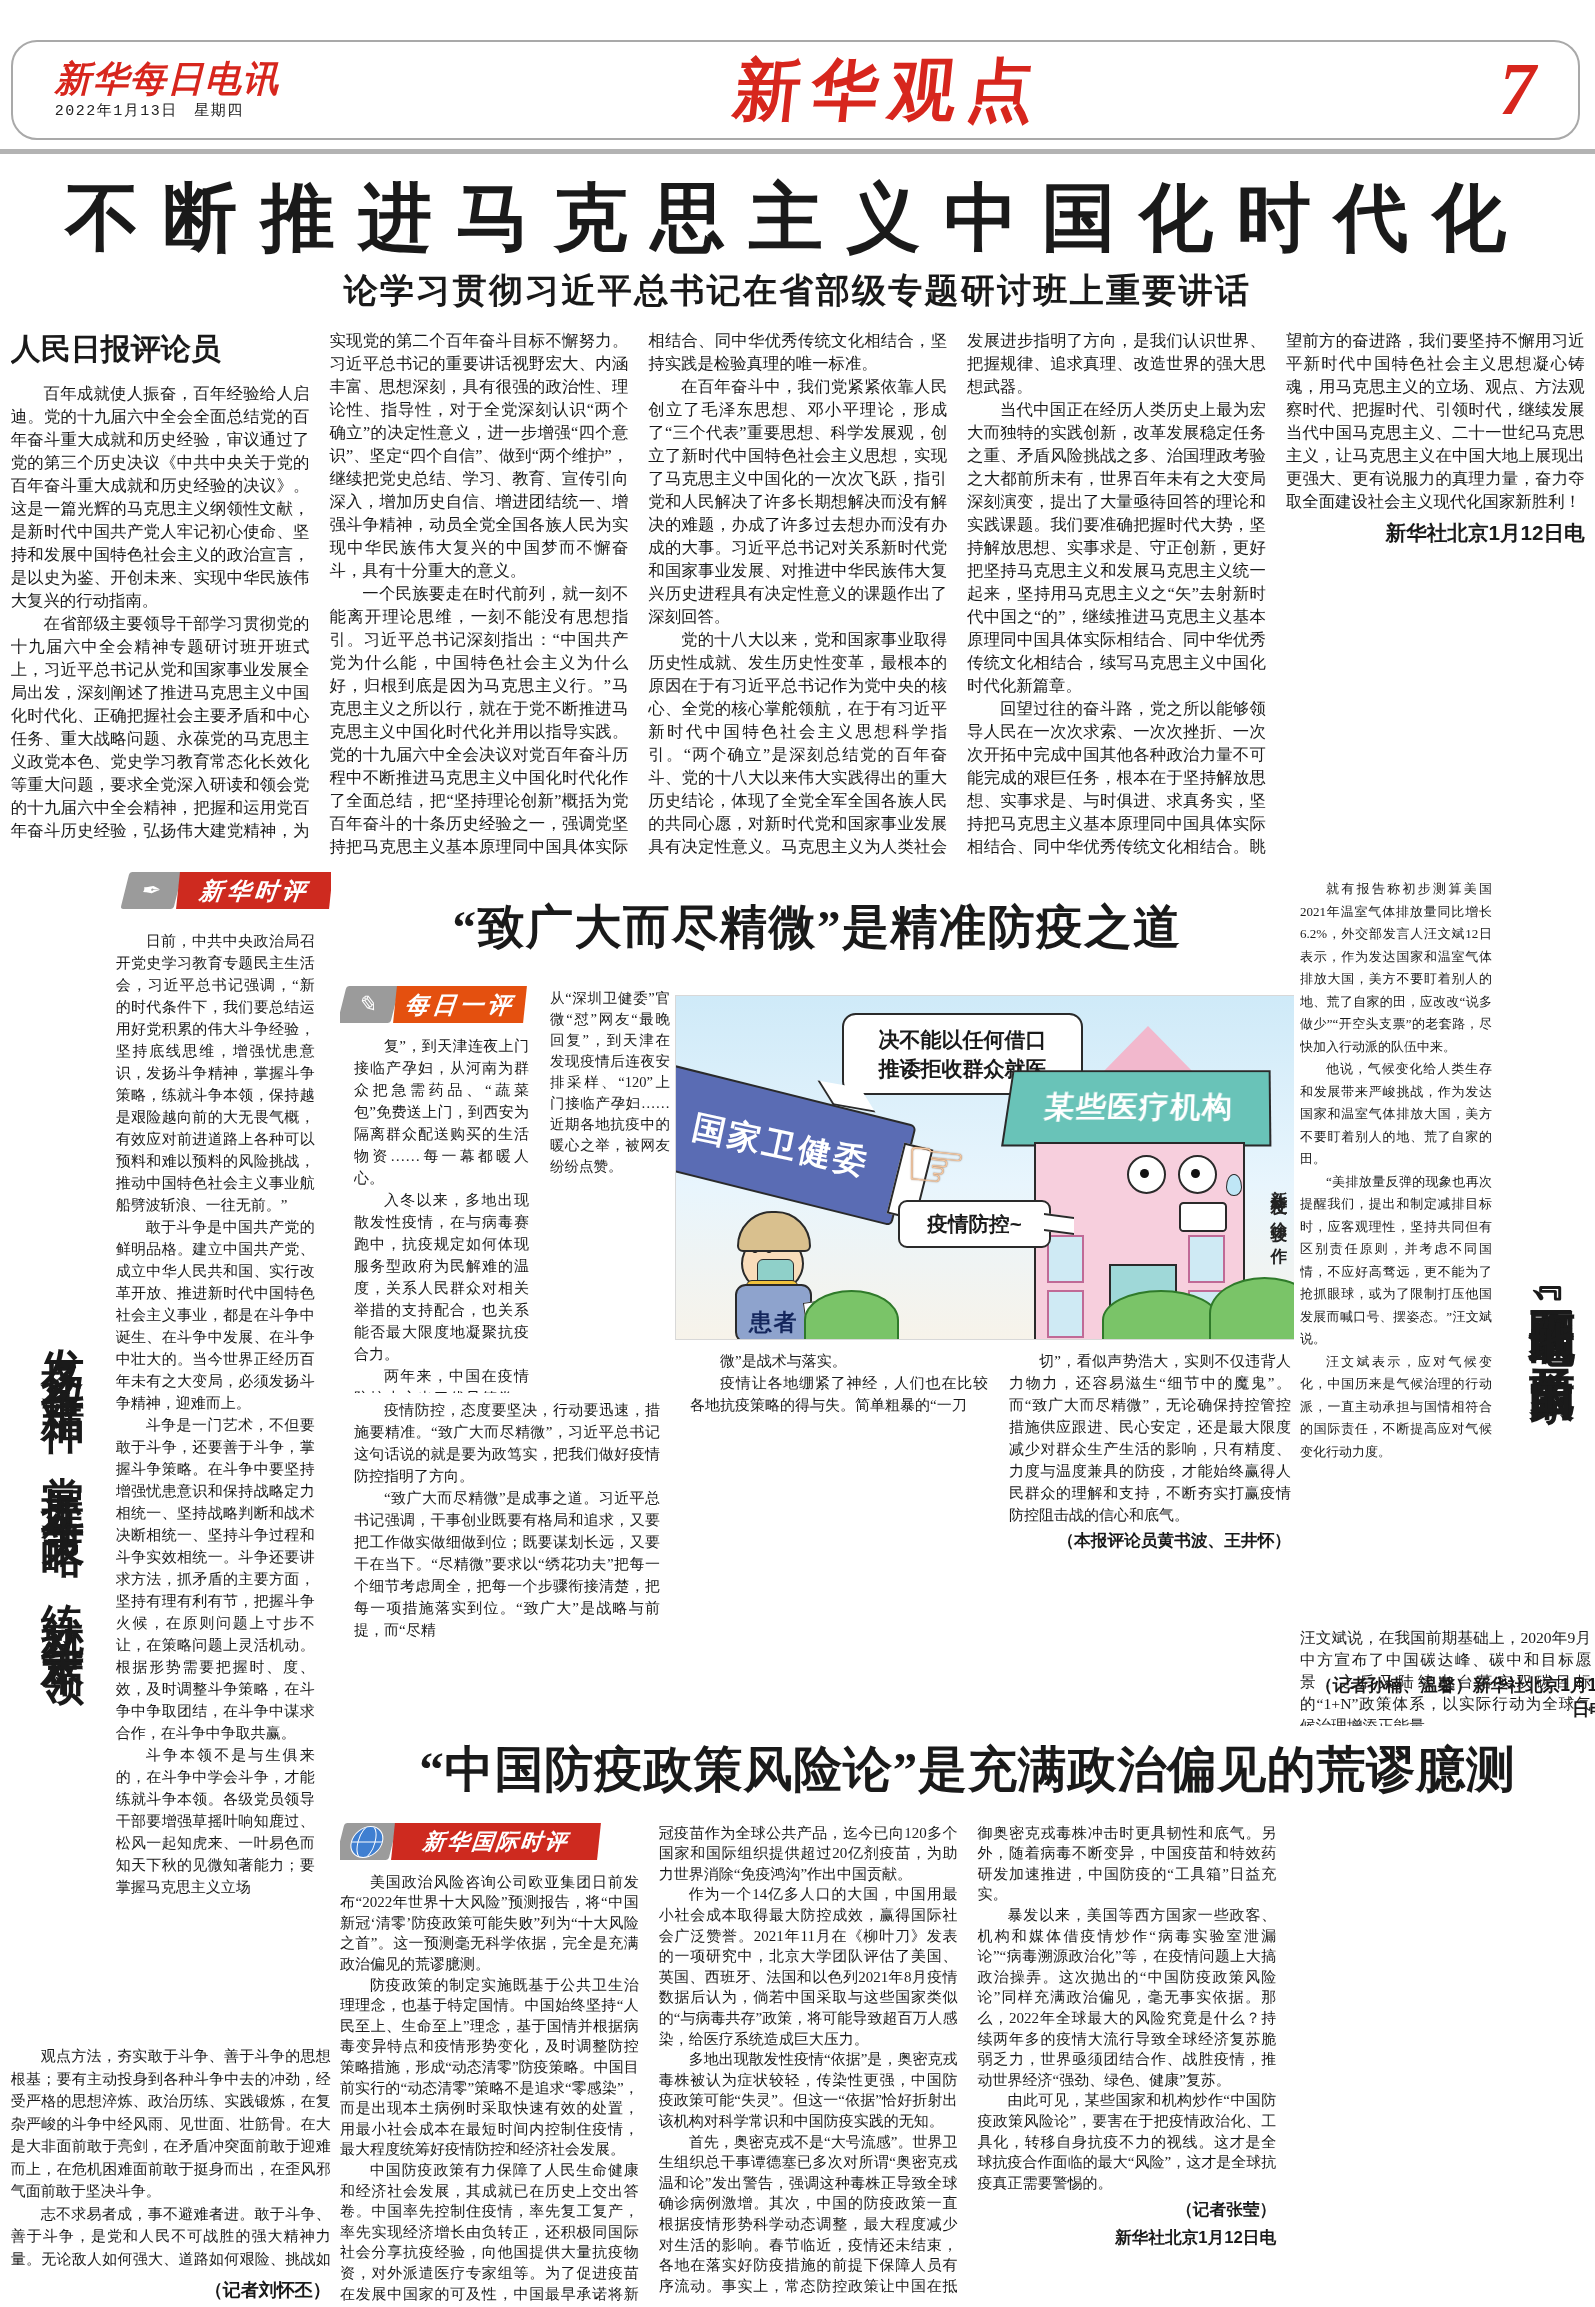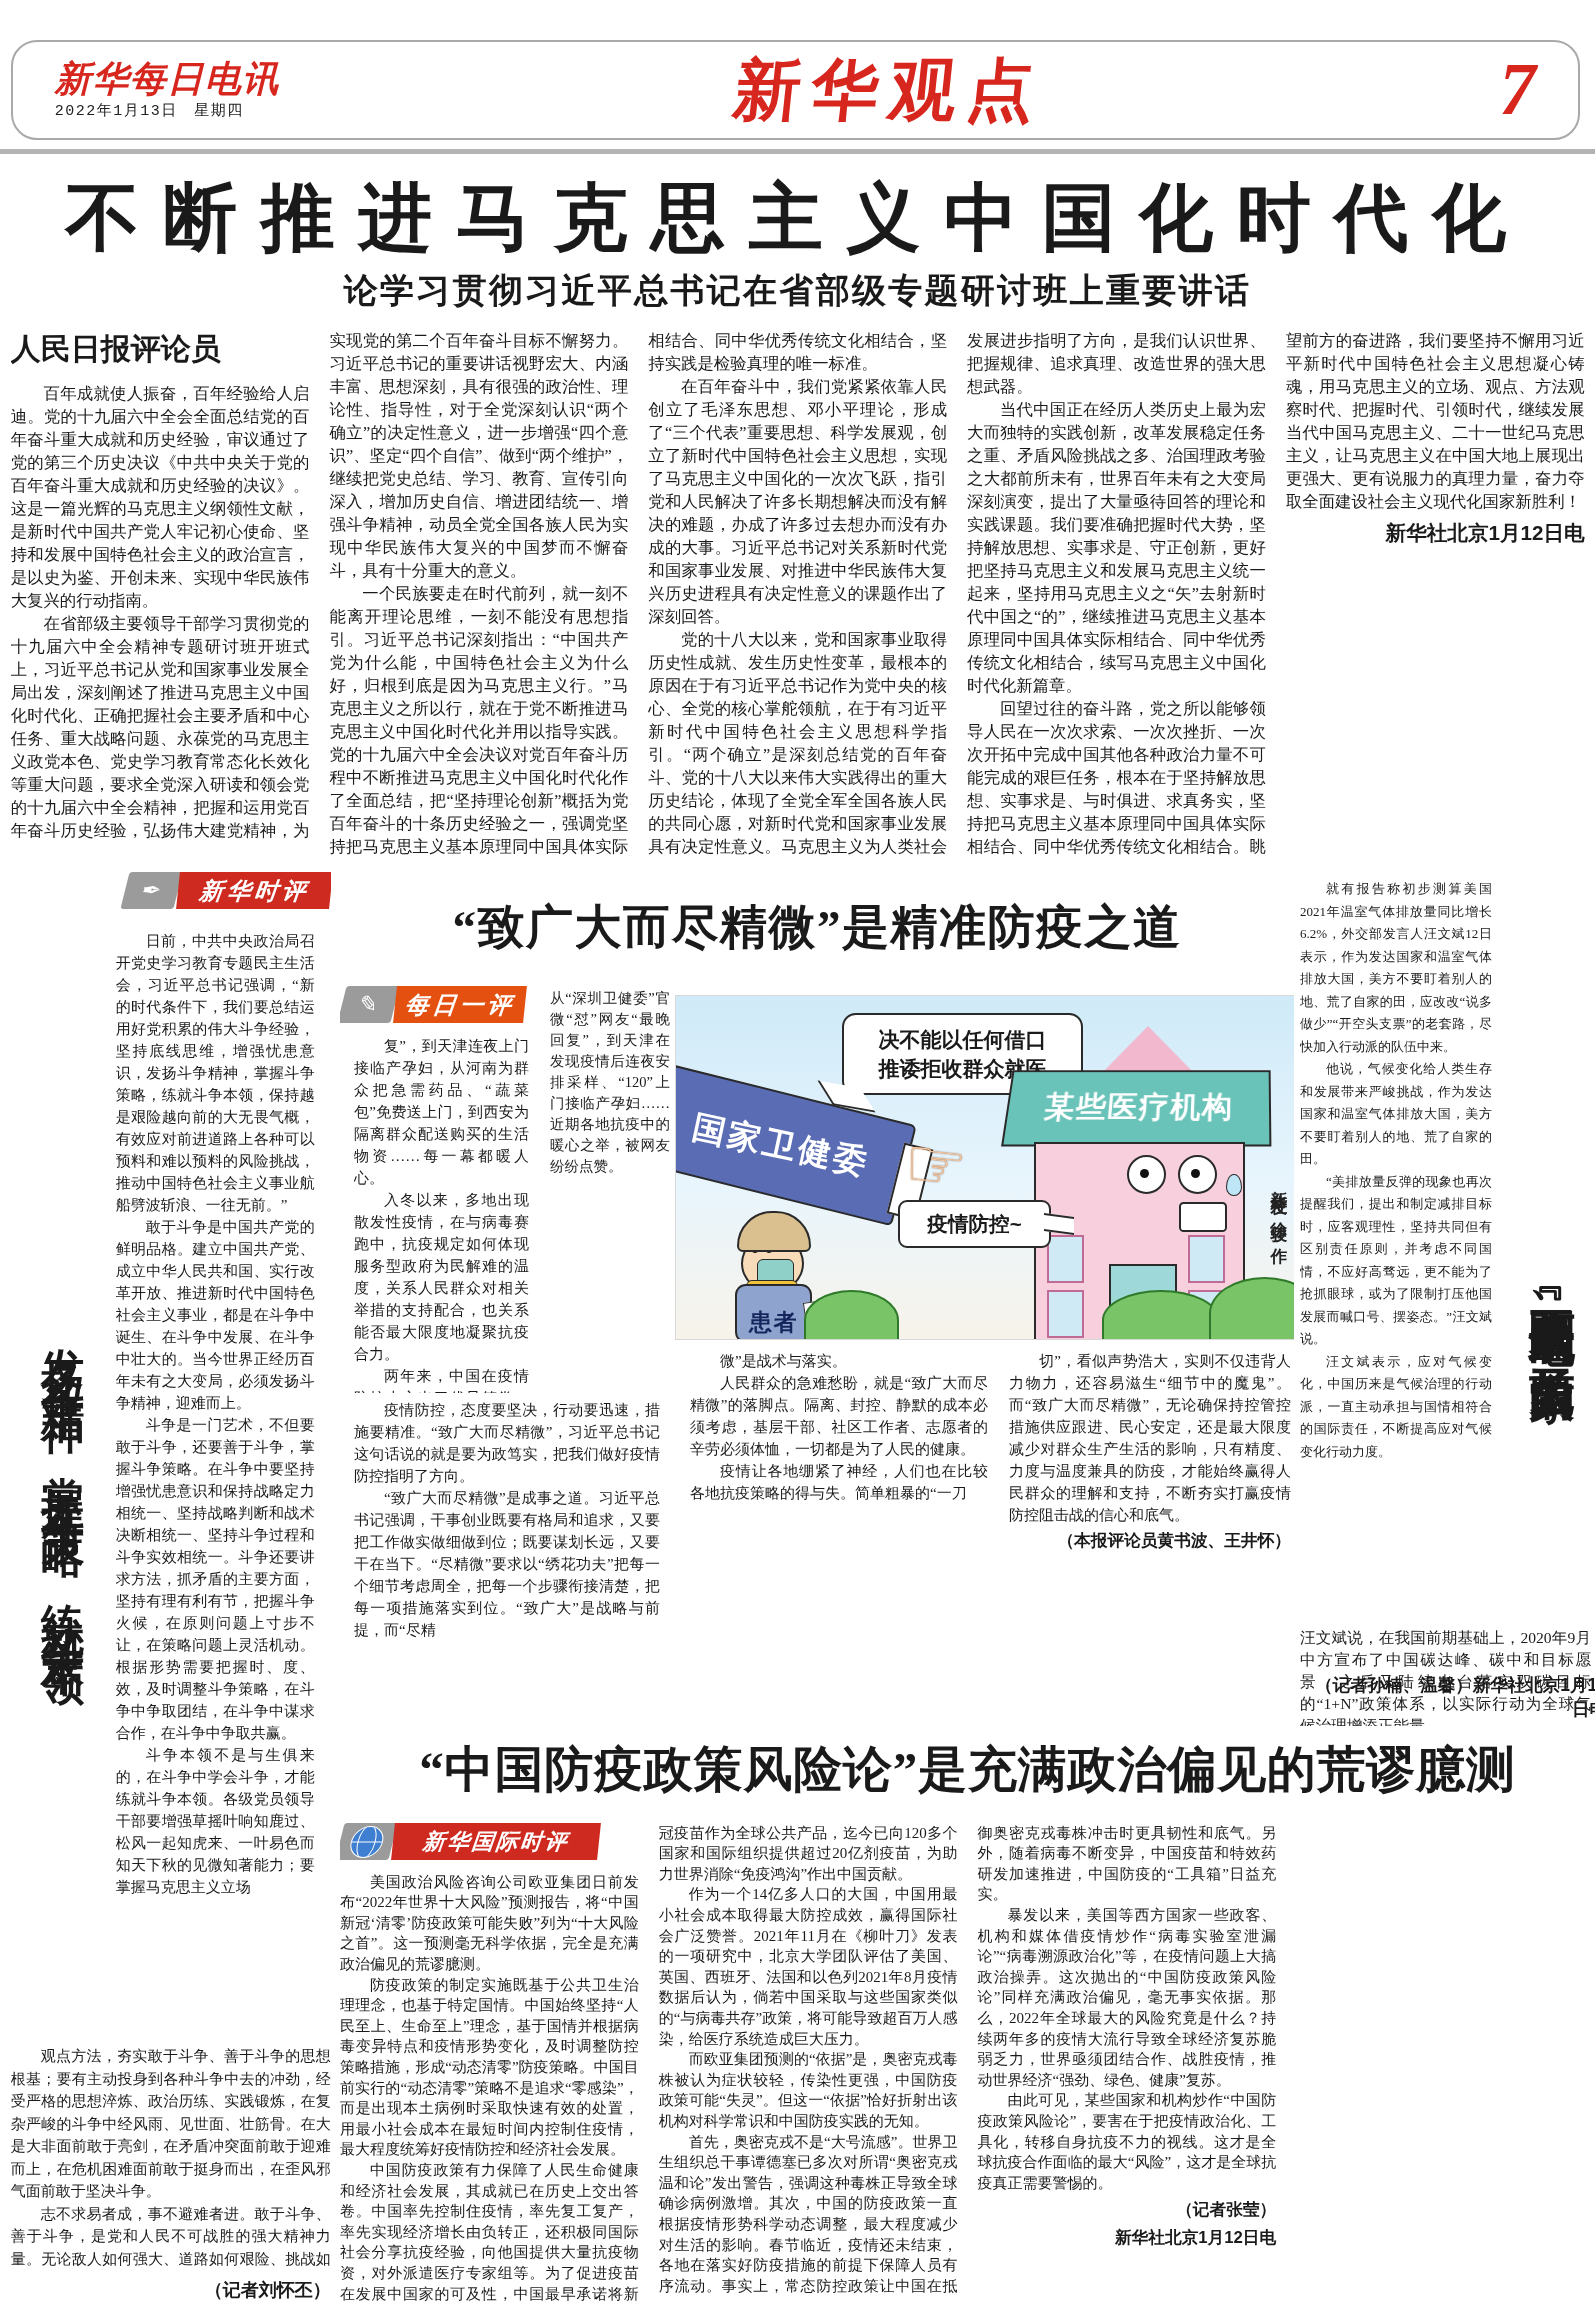--- a/index.html
+++ b/index.html
@@ -240,21 +240,20 @@
       <div class="bush" style="left:533px;width:107px;height:69px;"></div>
       <div id="credit">新华社发　徐骏　作</div>
     </div>
 
     <div id="dwc1" class="dcol">
         <p>疫情防控，态度要坚决，行动要迅速，措施要精准。“致广大而尽精微”，习近平总书记这句话说的就是要为政笃实，把我们做好疫情防控指明了方向。</p>
         <p>“致广大而尽精微”是成事之道。习近平总书记强调，干事创业既要有格局和追求，又要把工作做实做细做到位；既要谋划长远，又要干在当下。“尽精微”要求以“绣花功夫”把每一个细节考虑周全，把每一个步骤衔接清楚，把每一项措施落实到位。“致广大”是战略与前提，而“尽精</p>
       </div>
     <div id="dwc2" class="dcol">
         <p>微”是战术与落实。</p>
-        <p>人民群众的急难愁盼，就是“致广大而尽精微”的落脚点。隔离、封控、静默的成本必须考虑，基层干部、社区工作者、志愿者的辛劳必须体恤，一切都是为了人民的健康。</p>
         <p>疫情让各地绷紧了神经，人们也在比较各地抗疫策略的得与失。简单粗暴的“一刀</p>
       </div>
     <div id="dwc3">
       <div class="dcol">
           <p>切”，看似声势浩大，实则不仅违背人力物力，还容易滋生“细节中的魔鬼”。而“致广大而尽精微”，无论确保持控管控措施供应跟进、民心安定，还是最大限度减少对群众生产生活的影响，只有精度、力度与温度兼具的防疫，才能始终赢得人民群众的理解和支持，不断夯实打赢疫情防控阻击战的信心和底气。</p>
         </div>
       <div id="dby">（本报评论员黄书波、王井怀）</div>
     </div>
   </div>
 
@@ -280,21 +279,21 @@
               <b></b>
             </span>
           </div>
         <div class="blab bred">新华国际时评</div>
       </div>
       <div id="intltxt">
           <p>美国政治风险咨询公司欧亚集团日前发布“2022年世界十大风险”预测报告，将“中国新冠‘清零’防疫政策可能失败”列为“十大风险之首”。这一预测毫无科学依据，完全是充满政治偏见的荒谬臆测。</p>
           <p>防疫政策的制定实施既基于公共卫生治理理念，也基于特定国情。中国始终坚持“人民至上、生命至上”理念，基于国情并根据病毒变异特点和疫情形势变化，及时调整防控策略措施，形成“动态清零”防疫策略。中国目前实行的“动态清零”策略不是追求“零感染”，而是出现本土病例时采取快速有效的处置，用最小社会成本在最短时间内控制住疫情，最大程度统筹好疫情防控和经济社会发展。</p>
           <p>中国防疫政策有力保障了人民生命健康和经济社会发展，其成就已在历史上交出答卷。中国率先控制住疫情，率先复工复产，率先实现经济增长由负转正，还积极同国际社会分享抗疫经验，向他国提供大量抗疫物资，对外派遣医疗专家组等。为了促进疫苗在发展中国家的可及性，中国最早承诺将新冠疫苗作为全球公共产品，迄今已向120多个国家和国际组织提供超过20亿剂疫苗，为助力世界消除“免疫鸿沟”作出中国贡献。</p>
           <p>作为一个14亿多人口的大国，中国用最小社会成本取得最大防控成效，赢得国际社会广泛赞誉。2021年11月在《柳叶刀》发表的一项研究中，北京大学团队评估了美国、英国、西班牙、法国和以色列2021年8月疫情数据后认为，倘若中国采取与这些国家类似的“与病毒共存”政策，将可能导致超百万人感染，给医疗系统造成巨大压力。</p>
-          <p>而欧亚集团预测的“依据”是，奥密克戎毒株被认为症状较轻，传染性更强，中国防疫政策可能“失灵”。但这一“依据”恰好折射出该机构对科学常识和中国防疫实践的无知。</p>
+          <p>多地出现散发性疫情“依据”是，奥密克戎毒株被认为症状较轻，传染性更强，中国防疫政策可能“失灵”。但这一“依据”恰好折射出该机构对科学常识和中国防疫实践的无知。</p>
           <p>首先，奥密克戎不是“大号流感”。世界卫生组织总干事谭德塞已多次对所谓“奥密克戎温和论”发出警告，强调这种毒株正导致全球确诊病例激增。其次，中国的防疫政策一直根据疫情形势科学动态调整，最大程度减少对生活的影响。春节临近，疫情还未结束，各地在落实好防疫措施的前提下保障人员有序流动。事实上，常态防控政策让中国在抵御奥密克戎毒株冲击时更具韧性和底气。另外，随着病毒不断变异，中国疫苗和特效药研发加速推进，中国防疫的“工具箱”日益充实。</p>
           <p>暴发以来，美国等西方国家一些政客、机构和媒体借疫情炒作“病毒实验室泄漏论”“病毒溯源政治化”等，在疫情问题上大搞政治操弄。这次抛出的“中国防疫政策风险论”同样充满政治偏见，毫无事实依据。那么，2022年全球最大的风险究竟是什么？持续两年多的疫情大流行导致全球经济复苏脆弱乏力，世界亟须团结合作、战胜疫情，推动世界经济“强劲、绿色、健康”复苏。</p>
           <p>由此可见，某些国家和机构炒作“中国防疫政策风险论”，要害在于把疫情政治化、工具化，转移自身抗疫不力的视线。这才是全球抗疫合作面临的最大“风险”，这才是全球抗疫真正需要警惕的。</p>
         </div>
       <div id="intlby">（记者张莹）</div>
       <div id="intlby" class="nb">新华社北京1月12日电</div>
     </div>
   </div>
 
 </div>

